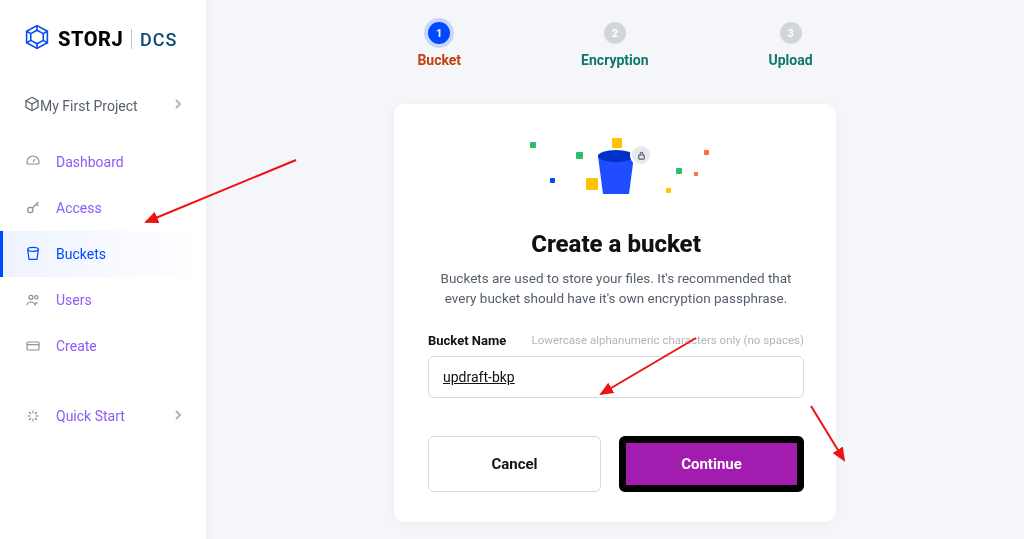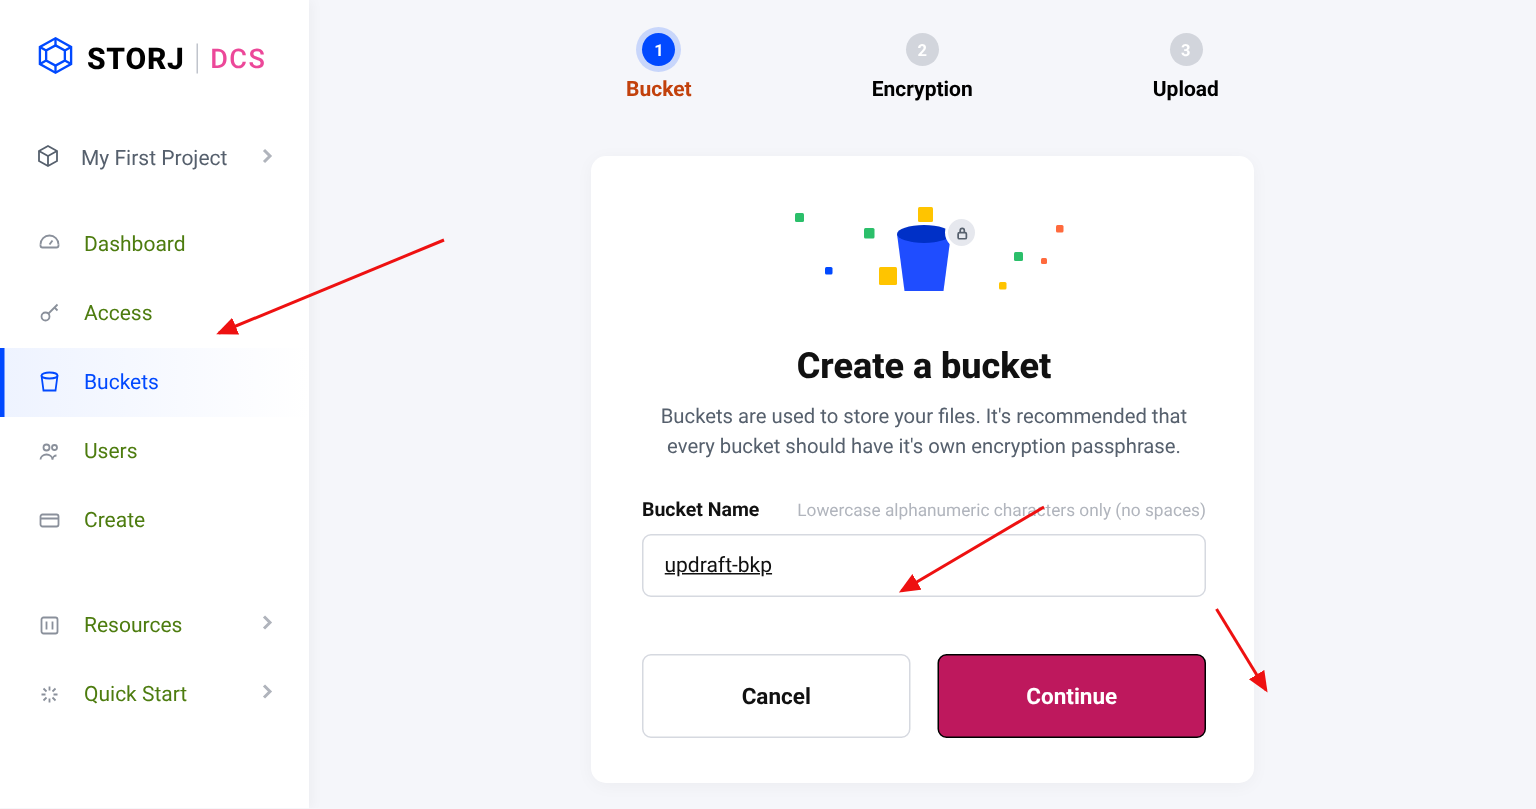--- a/index.html
+++ b/index.html
@@ -4,42 +4,42 @@
 <style>
   * { box-sizing: border-box; margin: 0; padding: 0; font-family: -apple-system, BlinkMacSystemFont, "Segoe UI", Roboto, Helvetica, Arial, sans-serif; }
   html, body { width: 1024px; height: 539px; overflow: hidden; }
   body { background: #f5f6fa; display: flex; position: relative; }
 
   
   .sidebar { width: 206px; height: 100%; background: #fff; box-shadow: 2px 0 8px rgba(0,0,0,0.04); display: flex; flex-direction: column; padding-top: 24px; }
   .logo-row { display: flex; align-items: center; gap: 8px; padding: 0 24px 28px 24px; }
   .logo-text { font-weight: 800; font-size: 20px; letter-spacing: 0.5px; color: #000; }
   .logo-divider { width: 1px; height: 20px; background: #c0c4cc; }
-  .logo-sub { font-weight: 500; font-size: 18px; color: #ec4899; letter-spacing: 1px; }
+  .logo-sub { font-weight: 500; font-size: 18px; color: #0c4a6e; letter-spacing: 1px; }
 
   .project-row { display: flex; align-items: center; padding: 14px 24px; color: #56606d; font-size: 14px; cursor: pointer; }
   .project-row .chev { margin-left: auto; color: #b0b4bc; font-size: 13px; }
 
   .nav { margin-top: 10px; }
-  .nav-item { display: flex; align-items: center; gap: 14px; padding: 15px 24px; color: #4d7c0f; font-size: 14px; cursor: pointer; position: relative; }
+  .nav-item { display: flex; align-items: center; gap: 14px; padding: 15px 24px; color: #8b5cf6; font-size: 14px; cursor: pointer; position: relative; }
   .nav-item .icon-slot { width: 18px; display: flex; justify-content: center; color: #8a909b; }
   .nav-item.active { color: #0149ff; background: linear-gradient(90deg, #eef3ff 0%, #ffffff 100%); }
   .nav-item.active::before { content: ""; position: absolute; left: 0; top: 0; bottom: 0; width: 3px; background: #0149ff; }
   .nav-item.active .icon-slot { color: #0149ff; }
   .nav-item .chev { margin-left: auto; color: #b0b4bc; font-size: 13px; }
 
   
   .main { flex: 1; position: relative; }
 
   
   .stepper { display: flex; justify-content: center; gap: 120px; padding-top: 22px; }
   .step { display: flex; flex-direction: column; align-items: center; gap: 8px; }
   .step-circle { width: 22px; height: 22px; border-radius: 50%; background: #d2d5dc; color: #fff; font-size: 11px; font-weight: 700; display: flex; align-items: center; justify-content: center; }
   .step.active .step-circle { background: #0149ff; box-shadow: 0 0 0 4px rgba(1,73,255,0.18); }
-  .step-label { font-size: 14px; font-weight: 700; color: #000000; }
+  .step-label { font-size: 14px; font-weight: 700; color: #0f766e; }
   .step.active .step-label { color: #c2410c; }
 
   
   .card { width: 442px; background: #fff; border-radius: 10px; margin: 36px auto 0 auto; padding: 34px 32px 30px 34px; box-shadow: 0 2px 12px rgba(0,0,0,0.04); }
   .card-illustration { height: 74px; display: flex; justify-content: center; align-items: center; margin-bottom: 18px; position: relative; }
   
   .bucket-wrap { position: relative; width: 200px; height: 74px; }
   .bucket-body { position: absolute; left: 50%; top: 8px; transform: translateX(-50%); }
   .lock-badge { position: absolute; left: calc(50% + 14px); top: 6px; width: 22px; height: 22px; border-radius: 50%; background: #e6e8ee; display: flex; align-items: center; justify-content: center; border: 2px solid #fff; }
   .confetti { position: absolute; border-radius: 1px; }
@@ -48,21 +48,21 @@
   .card-sub { text-align: center; font-size: 13.5px; line-height: 1.5; color: #56606d; margin-bottom: 24px; }
 
   .field-row { display: flex; align-items: center; margin-bottom: 8px; gap: 16px; }
   .field-label { font-size: 13px; font-weight: 700; color: #111; }
   .field-hint { margin-left: auto; font-size: 11.5px; color: #b1b5bd; }
   .field-input { width: 100%; height: 42px; border: 1px solid #d6d9e0; border-radius: 6px; padding: 0 14px; font-size: 14px; color: #111; outline: none; text-decoration: underline; }
 
   .button-row { display: flex; gap: 18px; margin-top: 38px; }
   .btn { flex: 1; height: 56px; border-radius: 6px; font-size: 15px; font-weight: 700; cursor: pointer; display: flex; align-items: center; justify-content: center; }
   .btn-secondary { background: #fff; border: 1px solid #d6d9e0; color: #111; }
-  .btn-primary { background: #be185d; border: 1px solid #000000; color: #fff; }
+  .btn-primary { background: #a21caf; border: 7px solid #000000; color: #fff; }
 
   
   .arrow { position: absolute; pointer-events: none; }
 </style>
 </head>
 <body>
 
 <aside class="sidebar">
 
   <div class="logo-row">
@@ -84,21 +84,21 @@
   </div>
 
   <div class="project-row">
     <span class="icon-slot">
       <svg width="16" height="16" viewBox="0 0 24 24" fill="none" stroke="currentColor" stroke-width="1.8">
         <path d="M12 2 L21 7 L21 17 L12 22 L3 17 L3 7 Z"></path>
           <path d="M3 7 L12 12 L21 7"></path>
           <path d="M12 12 L12 22"></path>
       </svg>
     </span>
-    <span style="margin-left:14px">My First Project</span>
+    <span style="">My First Project</span>
     <span class="chev">
       <svg width="8" height="12" viewBox="0 0 8 12" fill="none" stroke="currentColor" stroke-width="2">
           <path d="M2 2 L6 6 L2 10"></path>
         </svg>
     </span>
   </div>
 
   <nav class="nav">
 
     <div class="nav-item">
@@ -150,35 +150,20 @@
         <svg width="16" height="16" viewBox="0 0 24 24" fill="none" stroke="currentColor" stroke-width="1.8">
             <rect x="3" y="6" width="18" height="12" rx="2"></rect>
             <line x1="3" y1="10" x2="21" y2="10"></line>
           </svg>
       </span>
       <span>Create</span>
     </div>
 
     <div style="height:24px"></div>
 
-    <div class="nav-item">
-      <span class="icon-slot">
-        <svg width="16" height="16" viewBox="0 0 24 24" fill="none" stroke="currentColor" stroke-width="1.8">
-            <rect x="4" y="4" width="16" height="16" rx="2"></rect>
-            <line x1="9" y1="8" x2="9" y2="16"></line>
-            <line x1="15" y1="8" x2="15" y2="16"></line>
-          </svg>
-      </span>
-      <span>Resources</span>
-      <span class="chev">
-        <svg width="8" height="12" viewBox="0 0 8 12" fill="none" stroke="currentColor" stroke-width="2">
-            <path d="M2 2 L6 6 L2 10"></path>
-          </svg>
-      </span>
-    </div>
 
     <div class="nav-item">
       <span class="icon-slot">
         <svg width="16" height="16" viewBox="0 0 24 24" fill="none" stroke="currentColor" stroke-width="1.8">
           <line x1="12" y1="4" x2="12" y2="8"></line>
             <line x1="12" y1="16" x2="12" y2="20"></line>
           <line x1="4" y1="12" x2="8" y2="12"></line>
             <line x1="16" y1="12" x2="20" y2="12"></line>
           <line x1="6" y1="6" x2="9" y2="9"></line>
             <line x1="15" y1="15" x2="18" y2="18"></line>

